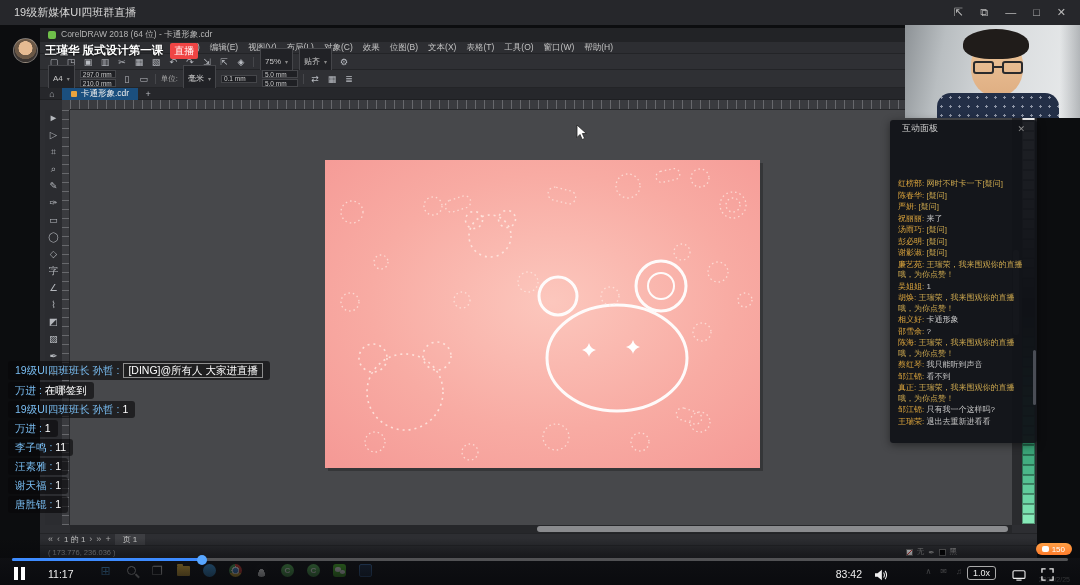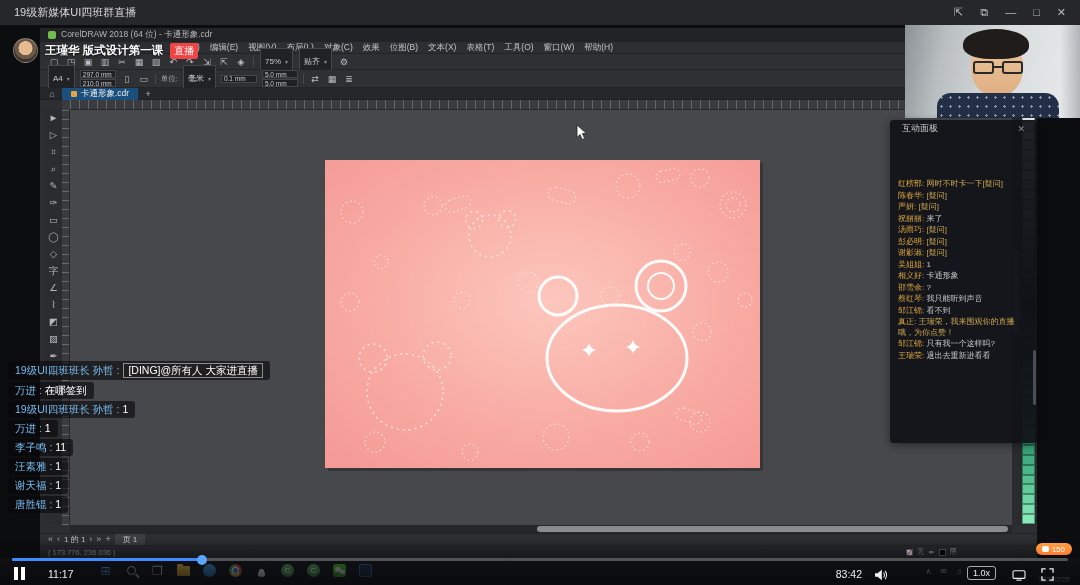--- a/index.html
+++ b/index.html
@@ -488,34 +488,43 @@
           </div>
 
           <div class="pmsg gold">
             <span class="pname">彭必明</span><span class="ptext">[疑问]</span>
           </div>
 
           <div class="pmsg gold">
             <span class="pname">谢影淑</span><span class="ptext">[疑问]</span>
           </div>
 
+          <div class="pmsg gold">
+            <span class="pname">廉艺苑</span><span class="ptext">王瑞荣，我来围观你的直播哦，为你点赞！</span>
+          </div>
 
           <div class="pmsg white">
             <span class="pname">吴姐姐</span><span class="ptext">1</span>
           </div>
 
+          <div class="pmsg gold">
+            <span class="pname">胡焕</span><span class="ptext">王瑞荣，我来围观你的直播哦，为你点赞！</span>
+          </div>
 
           <div class="pmsg white">
             <span class="pname">相义好</span><span class="ptext">卡通形象</span>
           </div>
 
           <div class="pmsg white">
             <span class="pname">邵雪余</span><span class="ptext">?</span>
           </div>
 
+          <div class="pmsg gold">
+            <span class="pname">陈海</span><span class="ptext">王瑞荣，我来围观你的直播哦，为你点赞！</span>
+          </div>
 
           <div class="pmsg white">
             <span class="pname">蔡红琴</span><span class="ptext">我只能听到声音</span>
           </div>
 
           <div class="pmsg white">
             <span class="pname">邹江锦</span><span class="ptext">看不到</span>
           </div>
 
 

